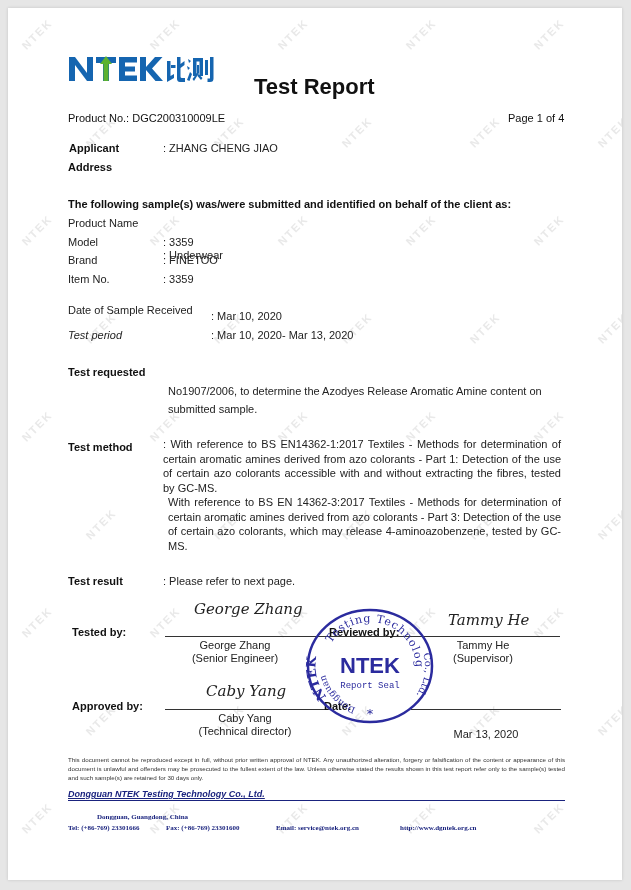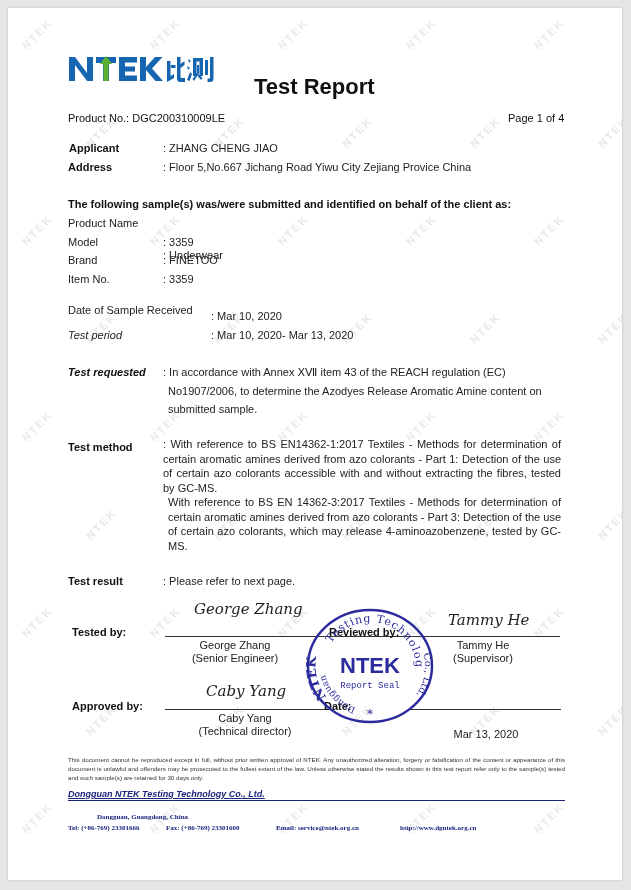--- a/index.html
+++ b/index.html
@@ -115,41 +115,39 @@
   <div class="abs title">Test Report</div>
 
   <div class="abs small" style="left:60px; top:104px;">
     <span>Product No.: </span><span>DGC200310009LE</span>
   </div>
   <div class="abs small" style="left:500px; top:104px;">Page 1 of 4</div>
 
   <div class="abs lbl-b" style="left:61px; top:134px;">Applicant</div>
   <div class="abs val" style="left:155px; top:134px;">: ZHANG CHENG JIAO</div>
   <div class="abs lbl-b" style="left:60px; top:153px;">Address</div>
-  <div class="abs val" style="left:155px; top:153px;">: Floor 5,No.667 Jichang Road Yiwu City Zejiang Provice China</div>
 
   <div class="abs lbl-b" style="left:60px; top:190px;">The following sample(s) was/were submitted and identified on behalf of the client as:</div>
   <div id="sample-fields">
     <div class="abs lbl" style="left:60px; top:209px;">Product Name</div>
     <div class="abs val" style="left:155px; top:209px;margin-top:32px;">: Underwear</div>
     <div class="abs lbl" style="left:60px; top:228px;">Model</div>
     <div class="abs val" style="left:155px; top:228px;">: 3359</div>
     <div class="abs lbl" style="left:60px; top:246px;">Brand</div>
     <div class="abs val" style="left:155px; top:246px;">: FINETOO</div>
     <div class="abs lbl" style="left:60px; top:265px;">Item No.</div>
     <div class="abs val" style="left:155px; top:265px;">: 3359</div>
   </div>
 
   <div class="abs lbl" style="left:60px; top:296px;">Date of Sample Received</div>
   <div class="abs val" style="left:203px; top:302px;">: Mar 10, 2020</div>
   <div class="abs lbl" style="left:60px; top:321px;font-style:italic;">Test period</div>
   <div class="abs val" style="left:203px; top:321px;">: Mar 10, 2020- Mar 13, 2020</div>
 
-  <div class="abs lbl-b" style="left:60px; top:358px;font-style:italic;">Test requested</div>
-  <div class="abs val" style="left:155px; top:358px;">: In accordance with Annex ⅩⅦ item 43 of the REACH regulation (EC)</div>
+  <div class="abs lbl-b" style="left:60px; top:358px;">Test requested</div>
   <div class="abs val" style="left:160px; top:377px;">No1907/2006, to determine the Azodyes Release Aromatic Amine content on</div>
   <div class="abs val" style="left:160px; top:395px;">submitted sample.</div>
 
   <div class="abs lbl-b" style="left:60px; top:433px;">Test method</div>
   <div class="abs para" style="left:155px; top:429px; width:398px; text-indent:0;">: With reference to BS EN14362-1:2017 Textiles - Methods for determination of certain aromatic amines derived from azo colorants - Part 1: Detection of the use of certain azo colorants accessible with and without extracting the fibres, tested by GC-MS.</div>
   <div class="abs para" style="left:160px; top:487px; width:393px;">With reference to BS EN 14362-3:2017 Textiles - Methods for determination of certain aromatic amines derived from azo colorants - Part 3: Detection of the use of certain azo colorants, which may release 4-aminoazobenzene, tested by GC-MS.</div>
 
   <div class="abs lbl-b" style="left:60px; top:567px;">Test result</div>
   <div class="abs val" style="left:155px; top:567px;">: Please refer to next page.</div>
 

